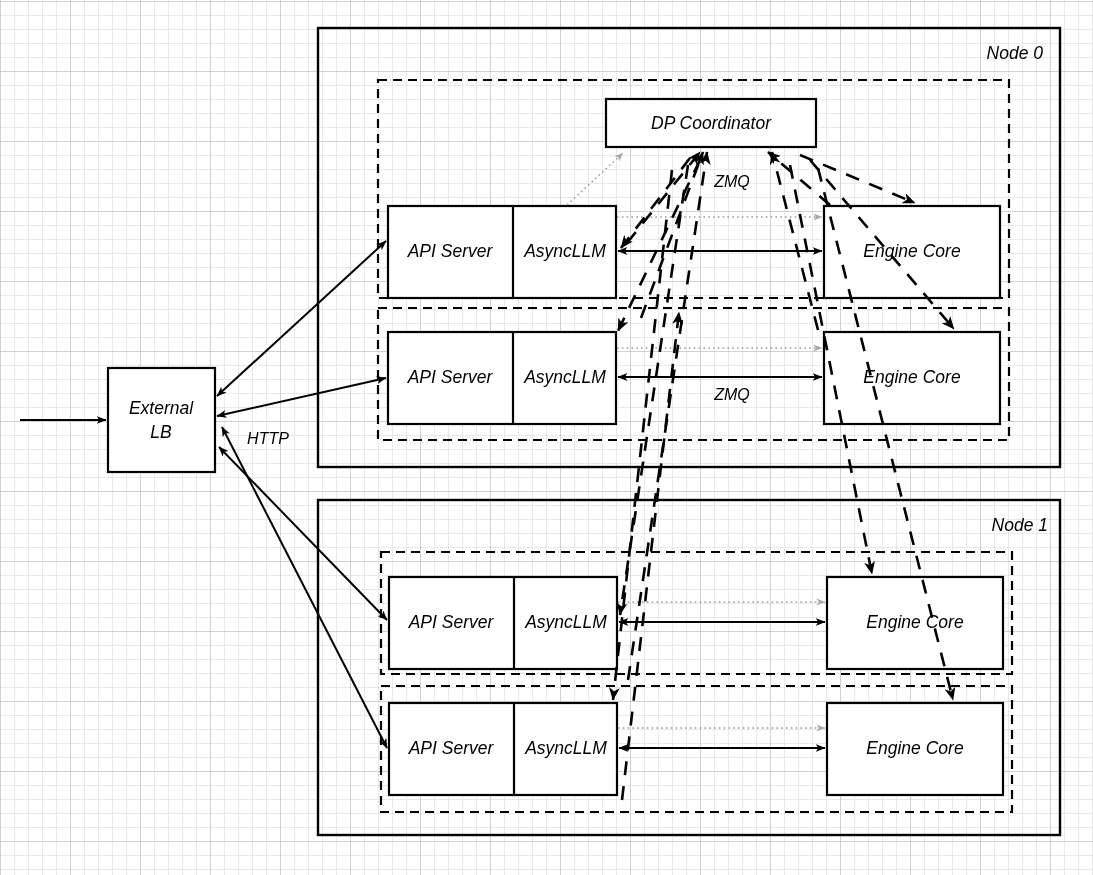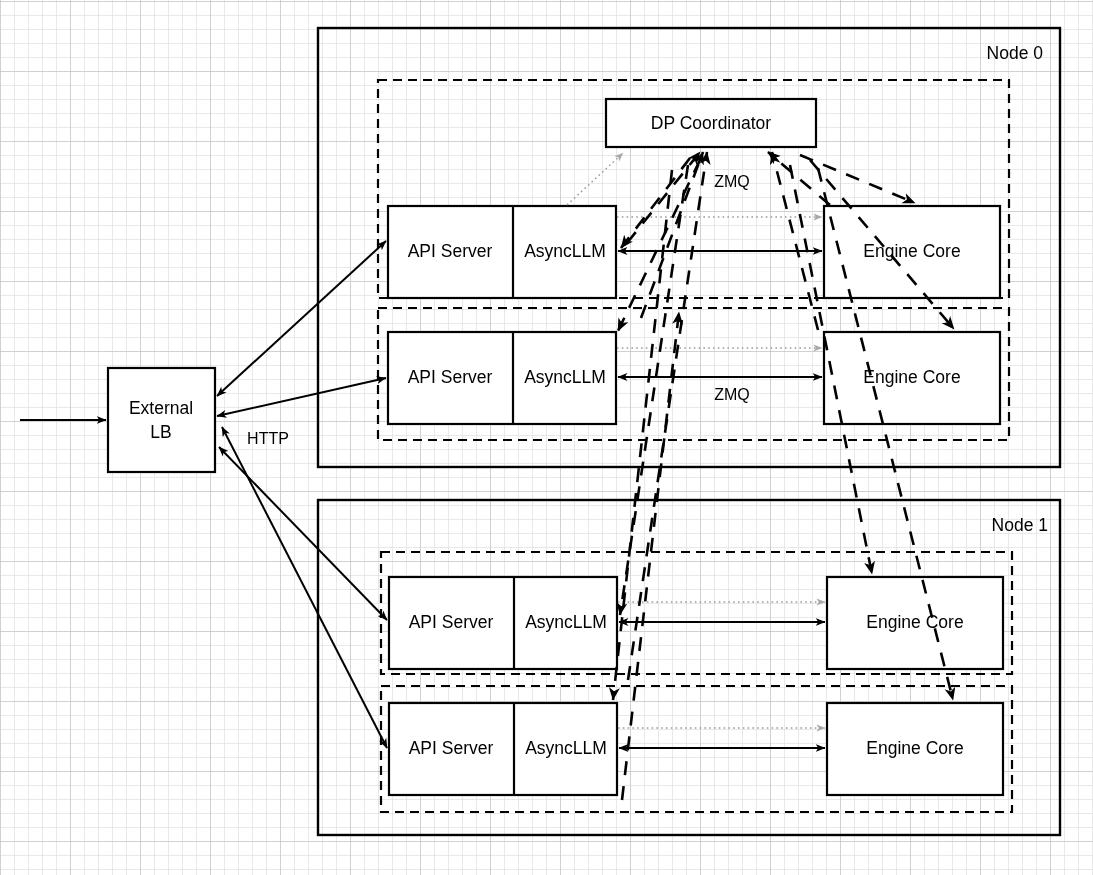--- a/index.html
+++ b/index.html
@@ -24,20 +24,21 @@
       linear-gradient(to right, rgba(190,190,190,0.55) 1px, transparent 1px),
       linear-gradient(to bottom, rgba(190,190,190,0.55) 1px, transparent 1px),
       linear-gradient(to right, rgba(225,225,225,0.75) 1px, transparent 1px),
       linear-gradient(to bottom, rgba(225,225,225,0.75) 1px, transparent 1px);
     background-size:
       70px 70px,
       70px 70px,
       14px 14px,
       14px 14px;
     background-position: 0px 1px, 0px 1px, 0px 1px, 0px 1px;
+    font-style: italic;
   }
   svg.diagram {
     position: absolute;
     left: 0;
     top: 0;
     width: 1093px;
     height: 875px;
   }
   .node-frame { fill: none; stroke: #000000; stroke-width: 2.4; }
   .dp-group  { fill: none; stroke: #000000; stroke-width: 2.2; stroke-dasharray: 9 6; }

